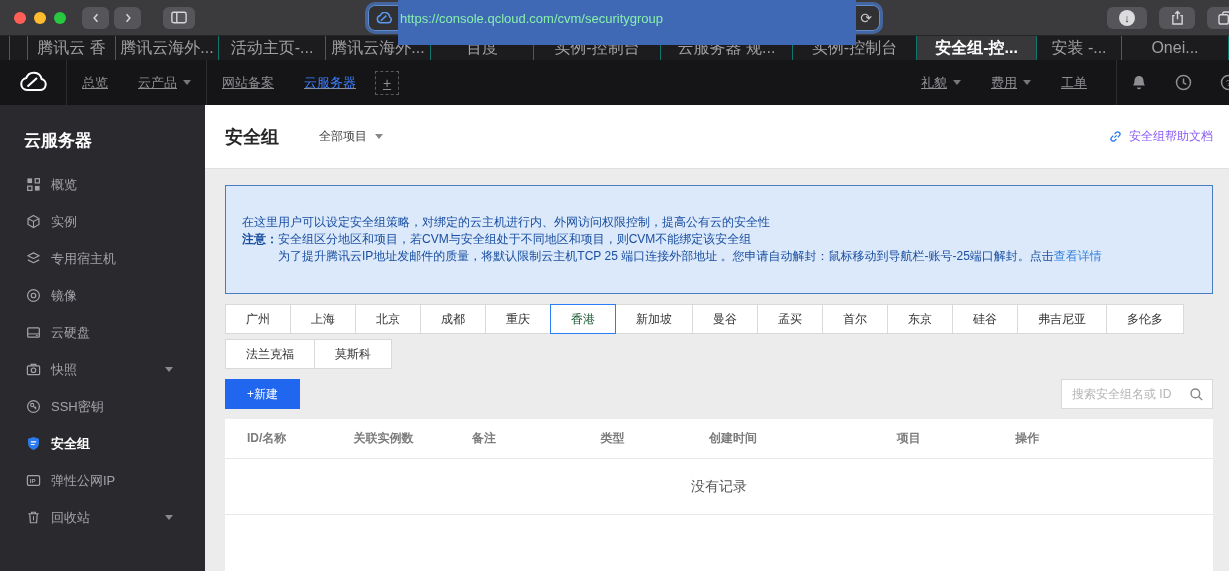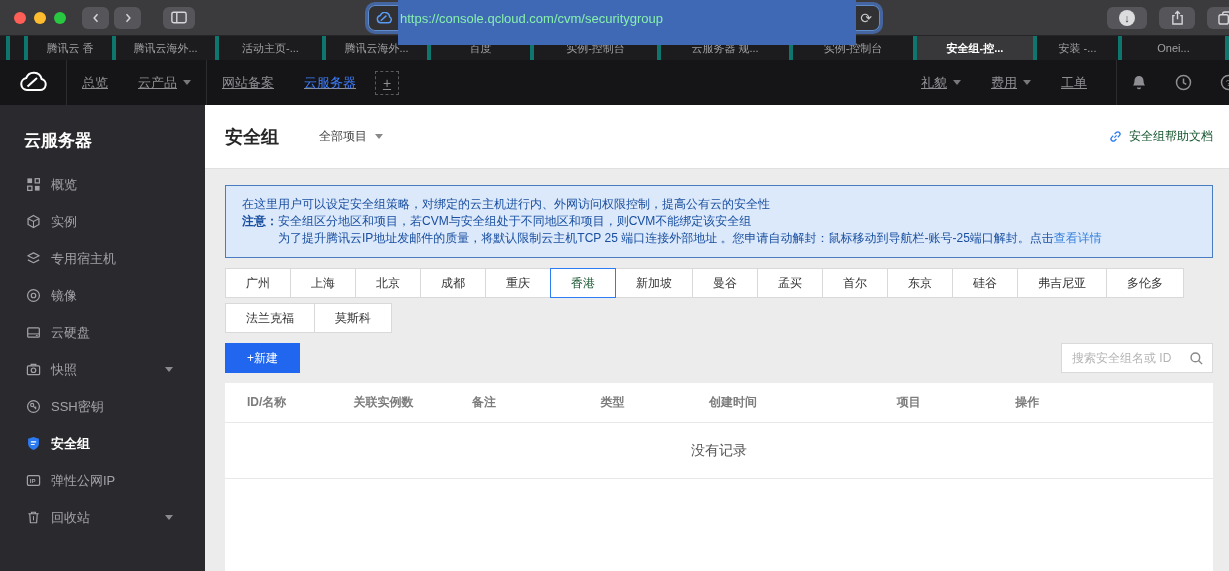--- a/index.html
+++ b/index.html
@@ -23,21 +23,21 @@
   .url-text { font-size:13px; color:#86efac; background:#3f69b5; padding:19px 2px; white-space:nowrap;
               overflow:hidden; margin-left:6px; flex:1; }
   .reload { color:#c9c9cc; font-size:14px; margin-left:4px; }
   .chrome-right { margin-left:auto; display:flex; gap:12px; margin-right:-14px; }
   .dl-btn { width:40px; } .share-btn { width:36px; } .tabs-btn { width:36px; }
   .dl-circle { width:16px; height:16px; border-radius:50%; background:#dcdcdf; color:#3b3b3d;
                font-size:11px; font-weight:bold; display:flex; align-items:center; justify-content:center; }
 
   
   .tab-strip { height:24px; background:#1c1c1e; display:flex; overflow:hidden; }
-  .btab { border-right:4px solid #0f766e; color:#a0a0a3; font-size:11px; display:flex; align-items:center;
+  .btab { border-right:1px solid #0f766e; color:#a0a0a3; font-size:16px; display:flex; align-items:center;
           justify-content:center; white-space:nowrap; overflow:hidden; flex-shrink:0; }
   .btab.active { background:#38383a; color:#fff; font-weight:bold; }
 
   
   .top-nav { height:45px; background:#151517; display:flex; align-items:center; color:#8e8e93;
              font-size:13px; overflow:hidden;text-decoration:underline; }
   .qc-logo { margin:0 16px 0 18px; display:flex; }
   .nav-divider { width:1px; height:45px; background:#2c2c2e; }
   .nav-item { padding:0 15px; display:flex; align-items:center; gap:6px; cursor:default; }
   .nav-item.blue { color:#3d7eff; }
@@ -59,26 +59,26 @@
                            border-left-width:4px; border-right-width:4px; }
   .side-item.active { color:#fff; font-weight:bold; }
   .side-item svg { flex-shrink:0; }
 
   .main { flex:1; display:flex; flex-direction:column; background:#ececec; min-width:0; }
   .main-header { height:64px; background:#fff; border-bottom:1px solid #e0e0e0; display:flex;
                  align-items:center; padding:0 16px 0 20px; }
   .page-title { font-size:18px; font-weight:bold; color:#262626; }
   .proj-filter { margin-left:40px; font-size:12px; color:#444; display:flex; align-items:center; gap:8px; }
   .proj-filter .caret-down { border-top-color:#888; }
-  .help-link { margin-left:auto; display:flex; align-items:center; gap:6px; font-size:12px; color:#14532d; }
+  .help-link { margin-left:auto; display:flex; align-items:center; gap:6px; font-size:12px; color:#8b5cf6; }
 
   .content { flex:1; padding:16px 16px 0 20px; display:flex; flex-direction:column; min-height:0; }
 
   .notice { background:#dbe9fb; border:1px solid #4a7cc0; color:#1a4fa0; font-size:12px;
-            line-height:17px; padding:10px 16px; }
+            line-height:17px; padding:28px 16px; }
   .notice .indent { padding-left:36px; }
   .notice b { font-weight:bold; }
   .notice a { color:#3580dd; text-decoration:none; cursor:pointer; }
 
   .region-row { display:flex; margin-top:10px; }
   .region-row.second { margin-top:5px; }
   .region-btn { height:30px; background:#fff; border:1px solid #d9d9d9; color:#333; font-size:12px;
                 padding:0 20px; display:flex; align-items:center; margin-left:-1px; cursor:pointer; }
   .region-btn:first-child { margin-left:0; }
   .region-btn.active { border-color:#2b7cf5; color:#14532d; z-index:1; position:relative; }

